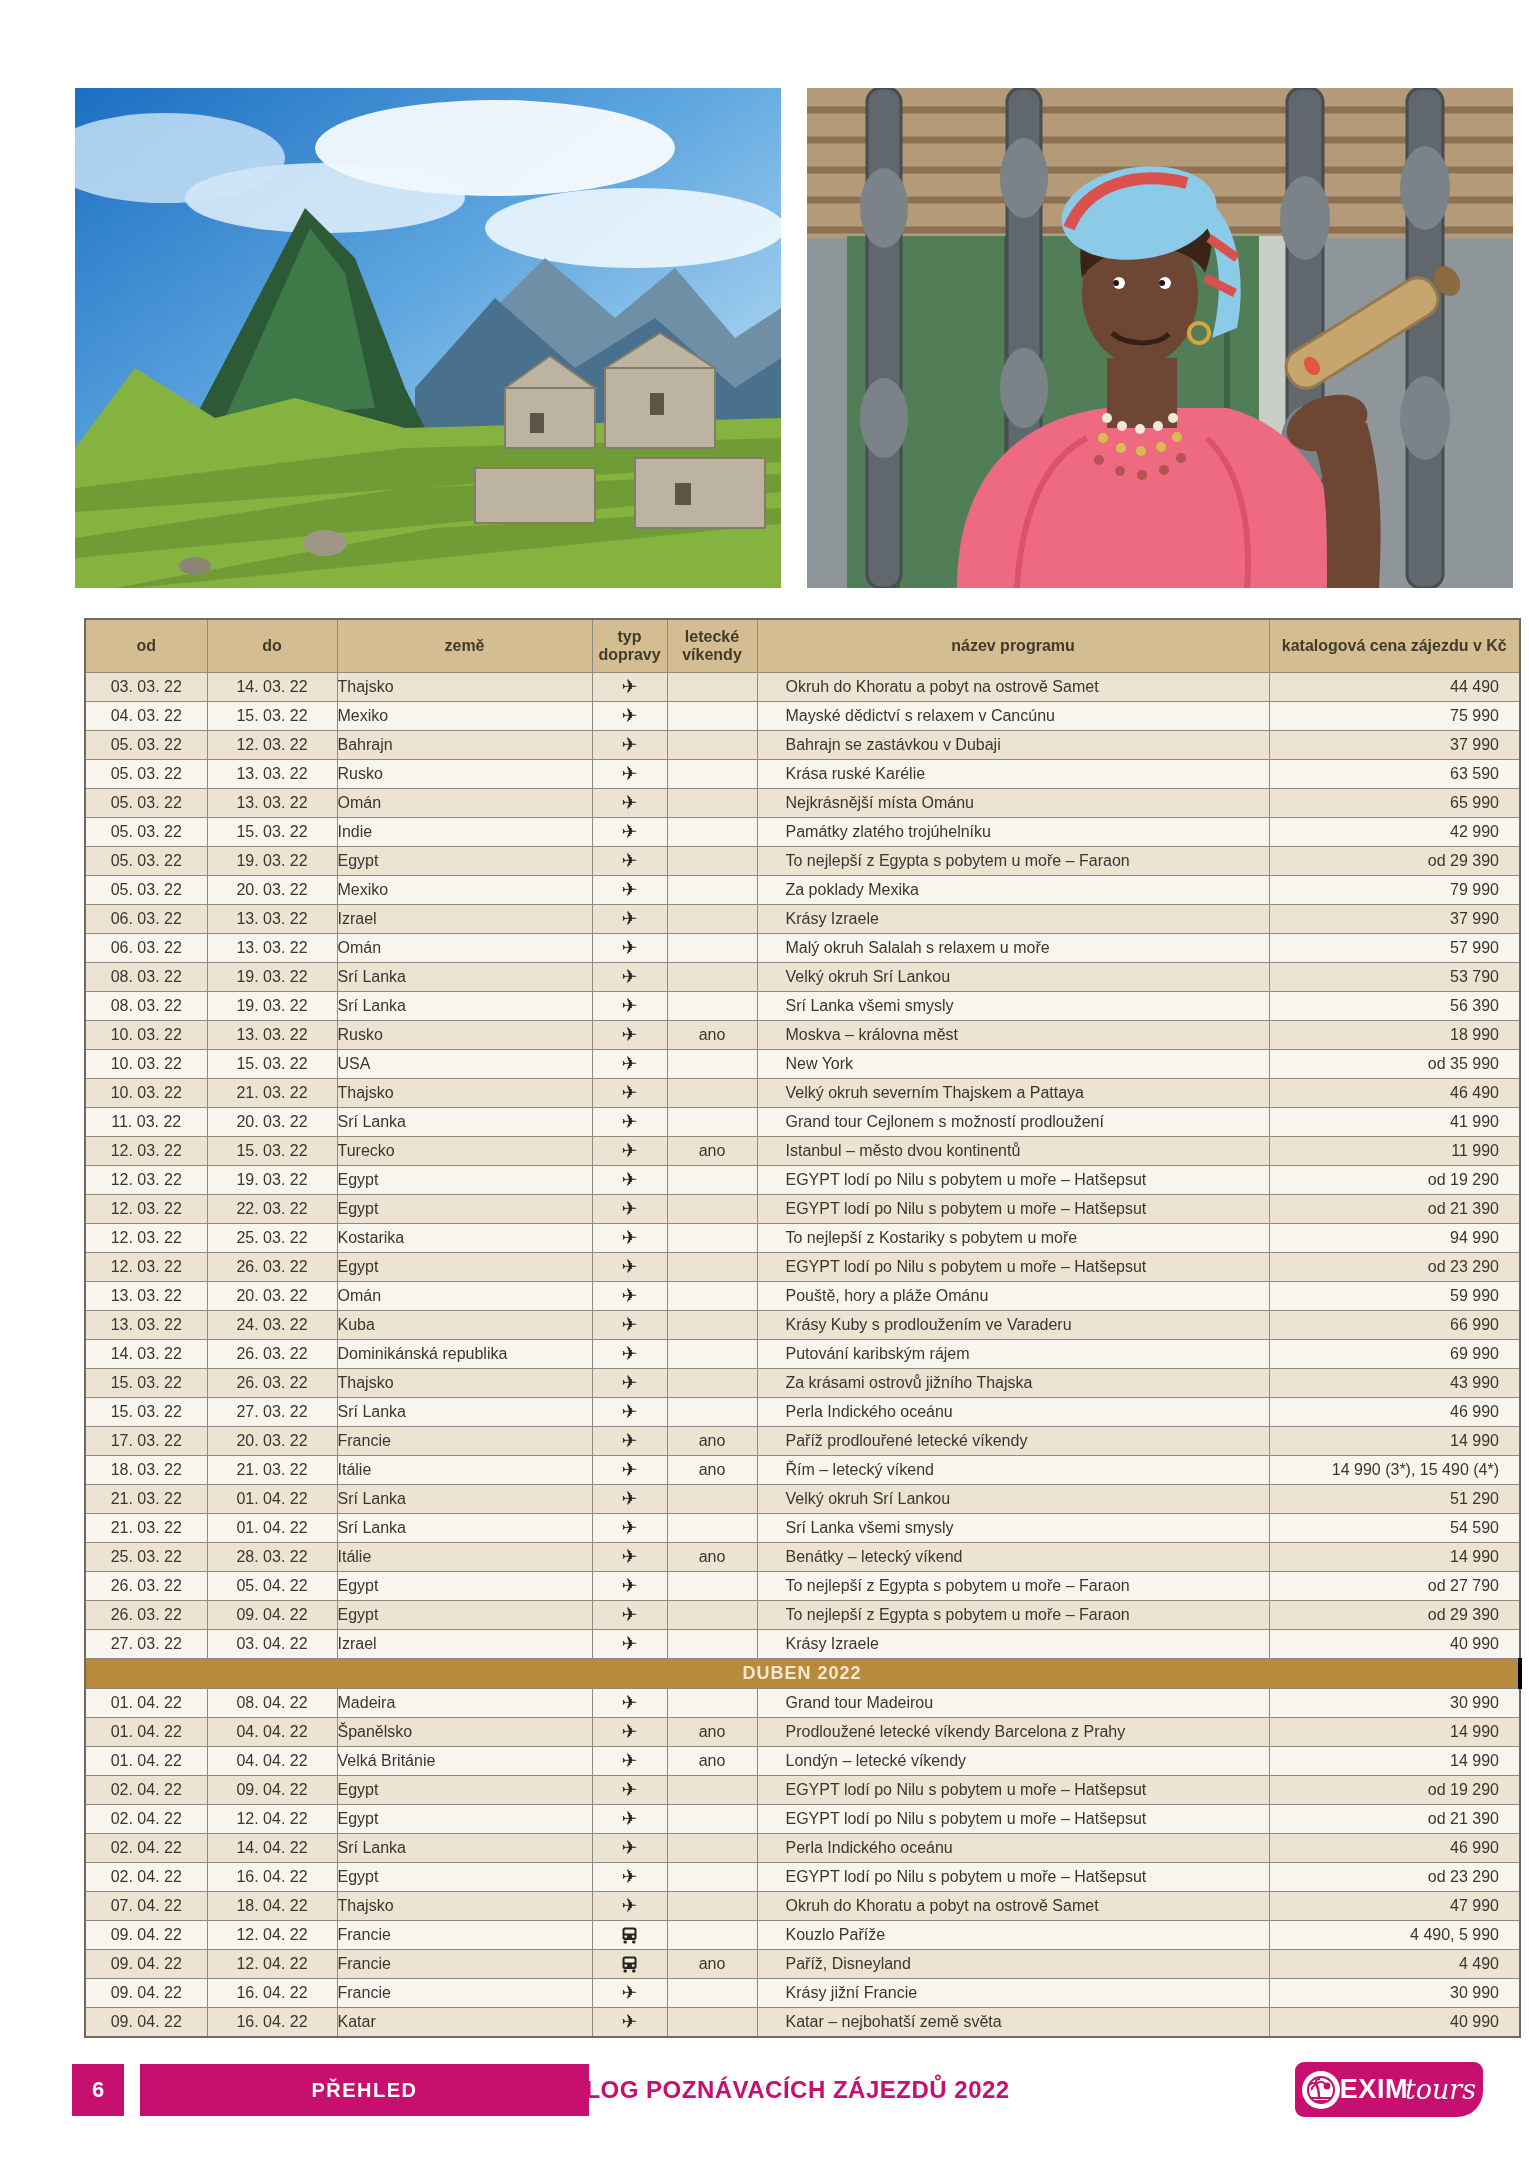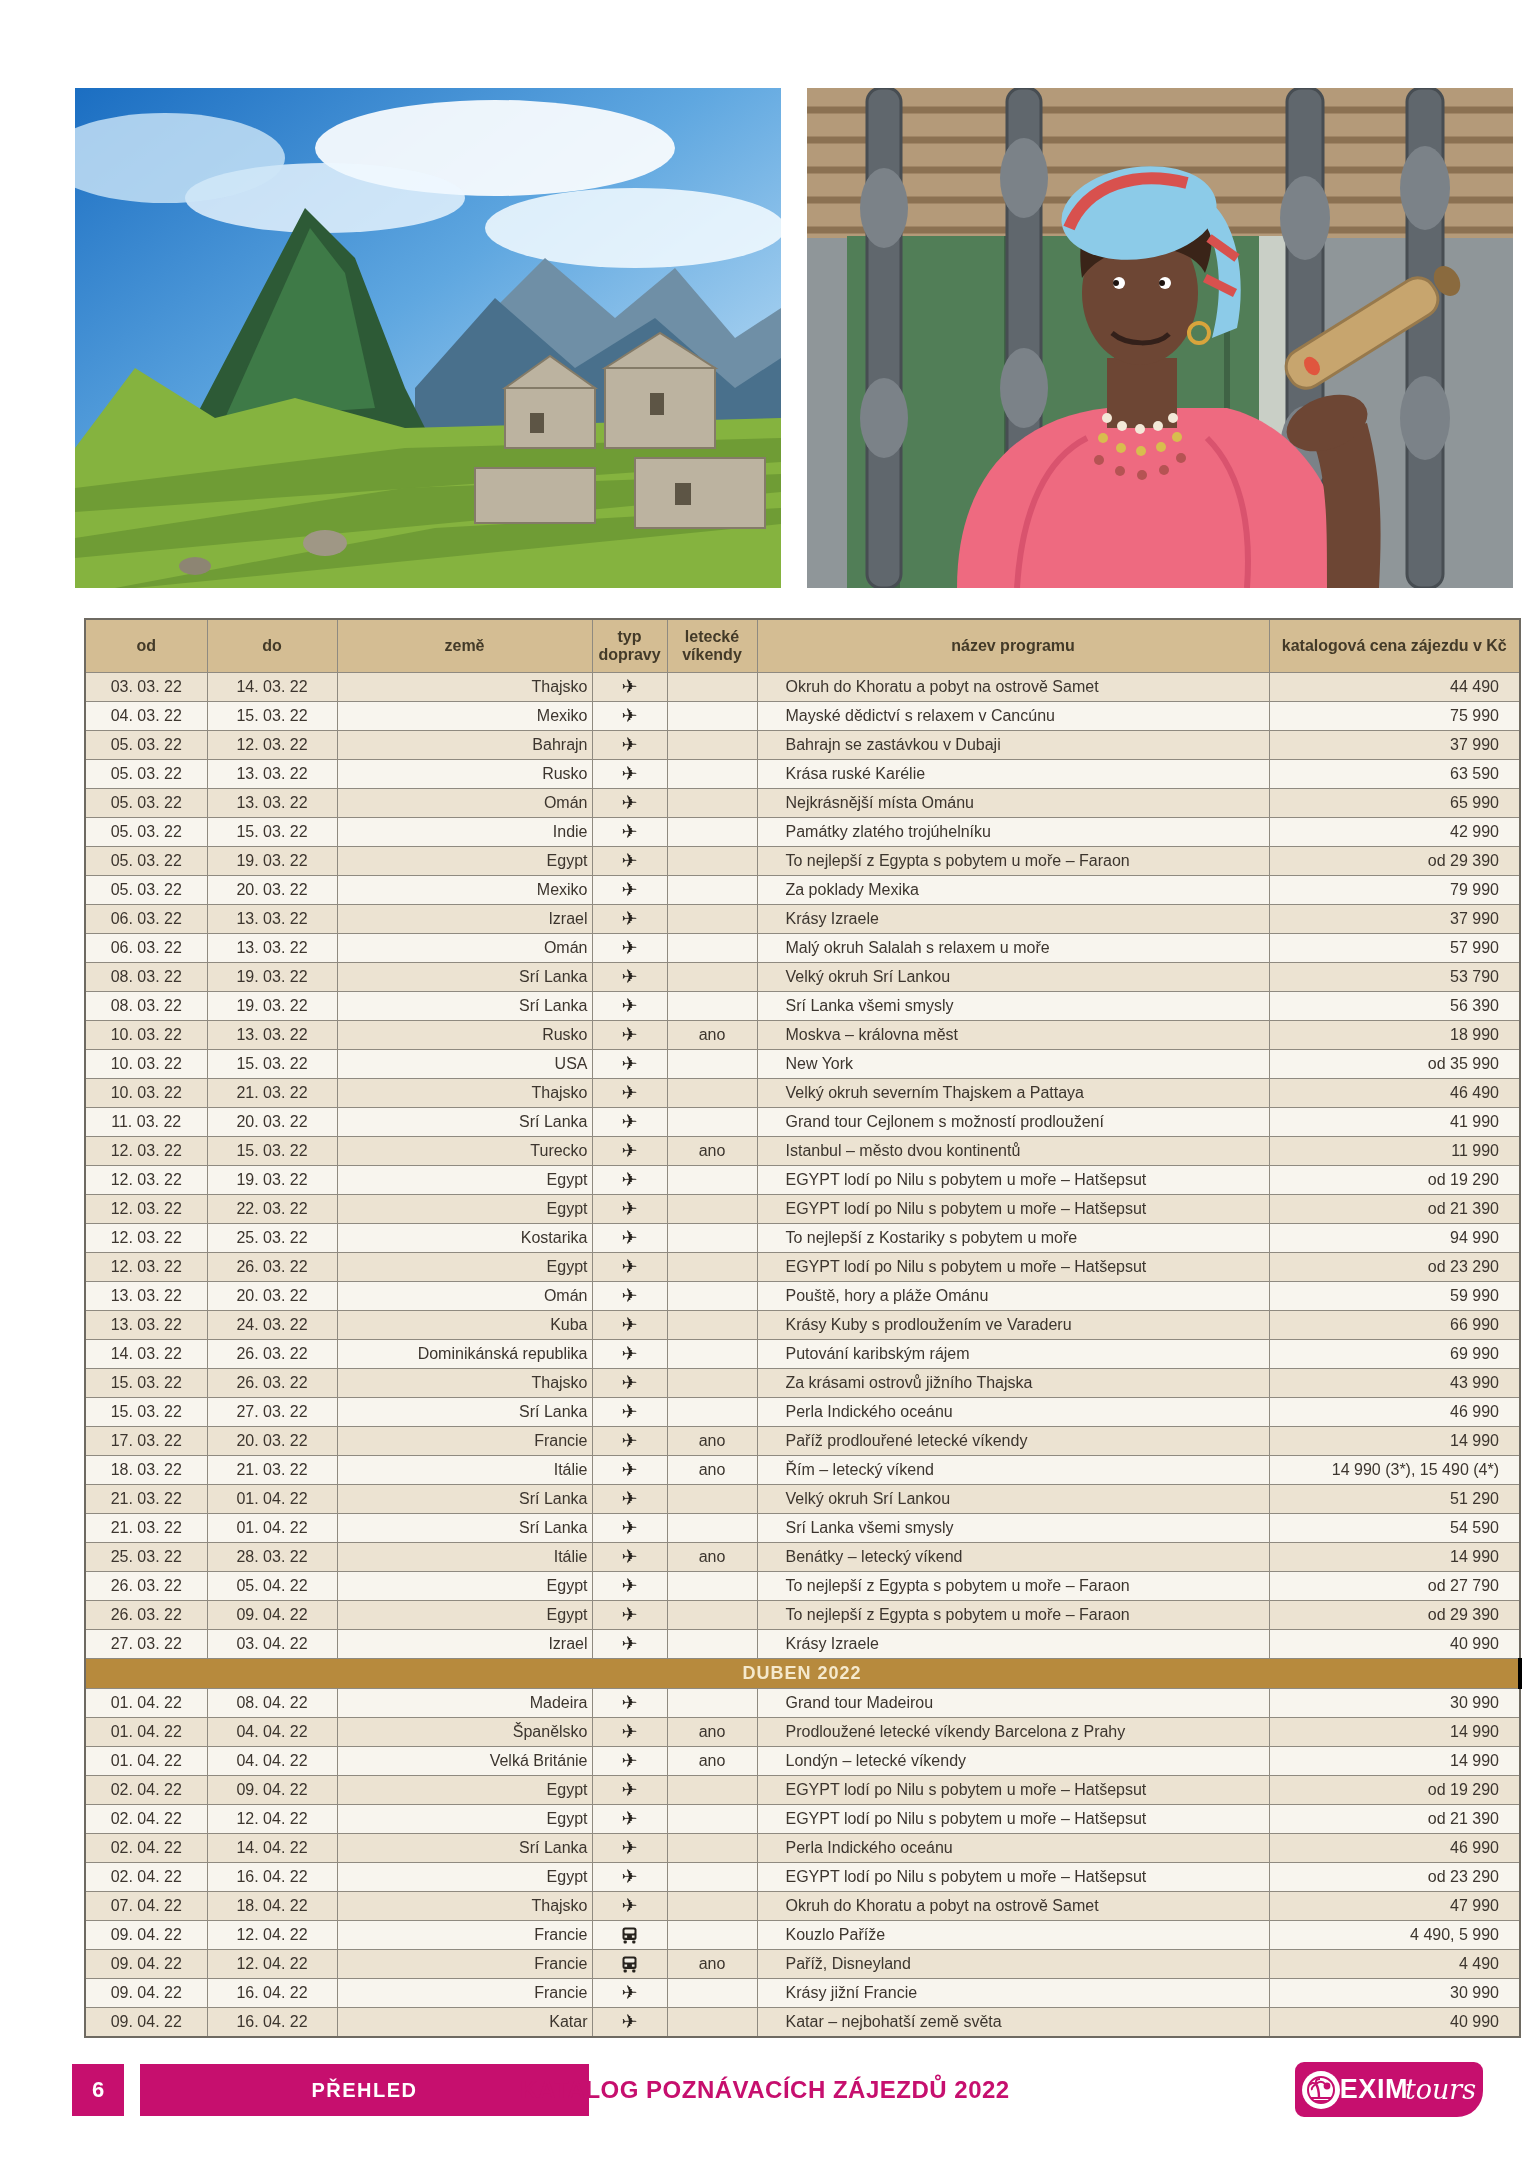--- a/index.html
+++ b/index.html
@@ -7,21 +7,21 @@
   .photos{position:absolute;top:88px;left:75px;width:1438px;height:500px;display:flex;justify-content:space-between;}
   .photo{width:706px;height:500px;overflow:hidden;}
   
   .tour-table{position:absolute;left:84px;top:618px;width:1435px;border-collapse:collapse;table-layout:fixed;font-size:16px;}
   .tour-table col.c-od{width:122px}.tour-table col.c-do{width:130px}.tour-table col.c-zeme{width:255px}
   .tour-table col.c-typ{width:75px}.tour-table col.c-vik{width:90px}.tour-table col.c-nazev{width:512px}.tour-table col.c-cena{width:251px}
   .tour-table th,.tour-table td{border:1px solid #8f8a80;padding:0 4px;height:28px;overflow:hidden;white-space:nowrap;}
   .tour-table{border:2px solid #6e6a62;}
   .tour-table thead th{background:#d4bd93;color:#433a28;font-weight:600;height:52px;text-align:center;white-space:normal;line-height:1.15;font-size:16px;}
   td.t-od,td.t-do{text-align:center;}
-  td.t-zeme{padding-left:12px;text-align:right;}
+  td.t-zeme{padding-left:0;text-align:left;}
   td.t-typ,td.t-vik{text-align:center;}
   td.t-nazev{padding-left:28px;text-align:left;}
   td.t-cena{padding-right:20px;text-align:right;}
   tr.shade-dark td{background:#ece3d2;}
   tr.shade-light td{background:#f8f5ee;}
   tr.section-bar td{background:#b78a3d;color:#f5e9cd;font-weight:bold;font-size:18px;text-align:center;padding-left:4px;letter-spacing:1px;height:29px;border-left:2px solid #6e6a62;border-right:4px solid #000000;}
   .plane-glyph{font-family:"DejaVu Sans",sans-serif;font-size:19px;color:#26221d;line-height:1;}
   .bus-glyph svg{vertical-align:middle;}
   
   .f-box{position:absolute;top:2064px;height:52px;background:#c60f6e;color:#ffffff;display:flex;align-items:center;justify-content:center;}

